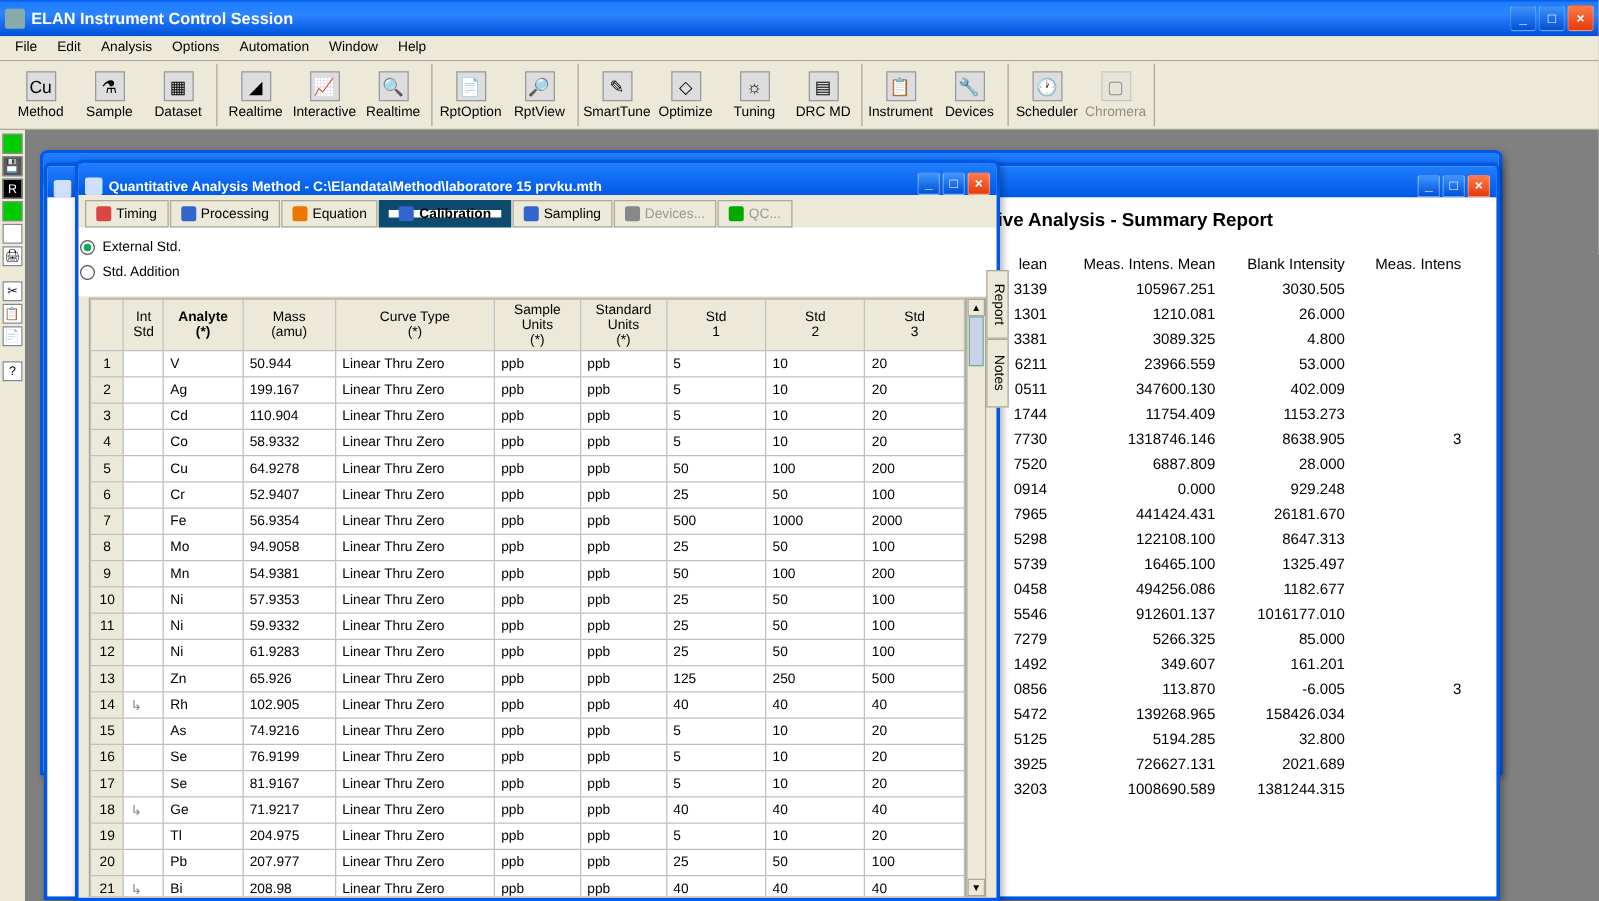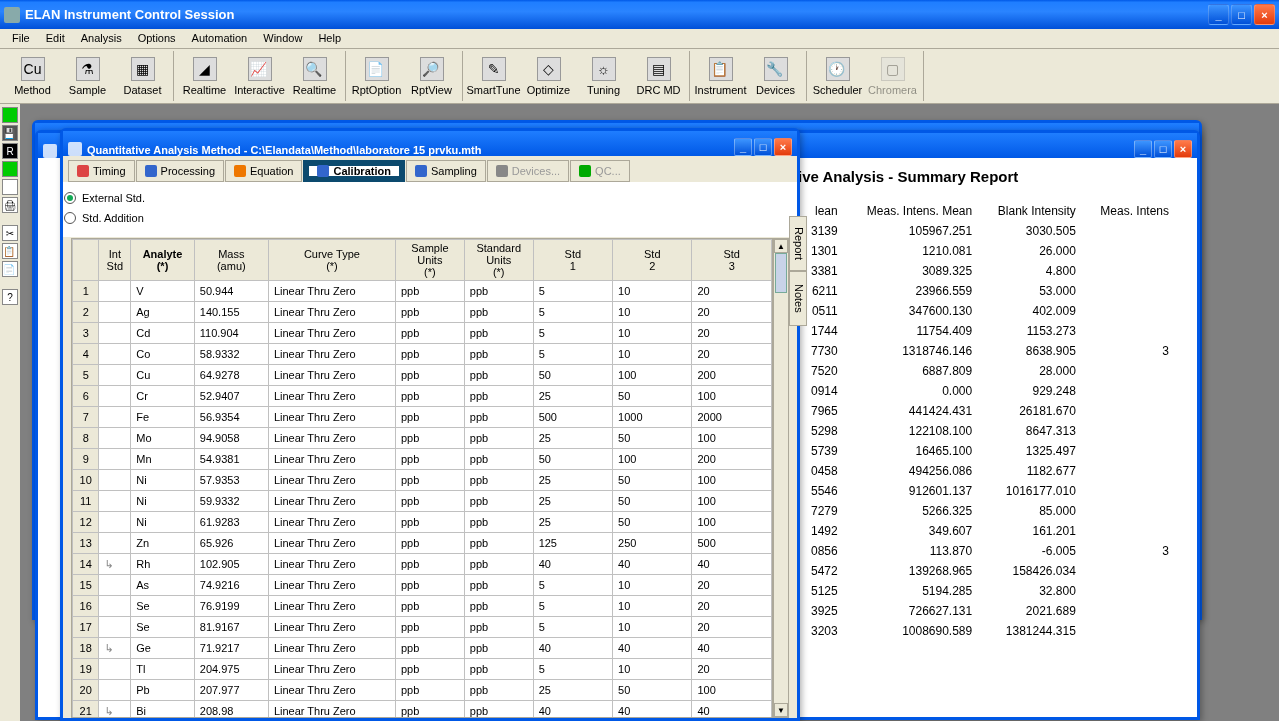--- a/index.html
+++ b/index.html
@@ -56,21 +56,21 @@
 .report-title { font-size:15px; font-weight:bold; margin-bottom:15px; white-space:nowrap; }
 .report-table { width:100%; }
 .report-table th, .report-table td { text-align:right; padding:2px 6px; font-size:12px; white-space:nowrap; }
 .report-table th { font-weight:normal; }
 
 
 .method-window { top:128px; left:60px; width:740px; height:593px; z-index:3; }
 .method-body { height:calc(100% - 25px); background:#ece9d8; position:relative; }
 .tab-strip { height:26px; display:flex; align-items:center; padding:3px 5px 0 5px; gap:1px; background:#ece9d8; }
 .tab { height:22px; padding:0 8px; border:1px solid #aca899; background:#ece9d8; display:flex; align-items:center; gap:4px; cursor:pointer; font-size:11px; }
-.tab.active { background:#fff; border:6px solid #0c4a6e; font-weight:bold;text-align:right; }
+.tab.active { background:#fff; border:8px solid #0c4a6e; font-weight:bold;text-align:right; }
 .tab.disabled { color:#999; }
 .tab-icon { width:12px; height:12px; background:#d44; border-radius:2px; }
 .tab-icon.blue{background:#36c;}
 .tab-icon.orange{background:#e70;}
 .tab-icon.green{background:#0a0;}
 .tab-icon.grey{background:#888;}
 
 .tab-content { background:#ffffff; padding:6px 1px; height:55px; }
 .radio-row { display:flex; align-items:center; gap:6px; height:20px; }
 .radio { width:12px; height:12px; border:1px solid #555; border-radius:50%; display:flex; align-items:center; justify-content:center; }
@@ -483,21 +483,21 @@
                 <td>ppb</td>
                 <td>ppb</td>
                 <td>5</td>
                 <td>10</td>
                 <td>20</td>
               </tr>
               <tr>
                 <td class="row-hdr">2</td>
                 <td style="color:#888;"></td>
                 <td>Ag</td>
-                <td>140.155</td>
+                <td>199.167</td>
                 <td>Linear Thru Zero</td>
                 <td>ppb</td>
                 <td>ppb</td>
                 <td>5</td>
                 <td>10</td>
                 <td>20</td>
               </tr>
               <tr>
                 <td class="row-hdr">3</td>
                 <td style="color:#888;"></td>

